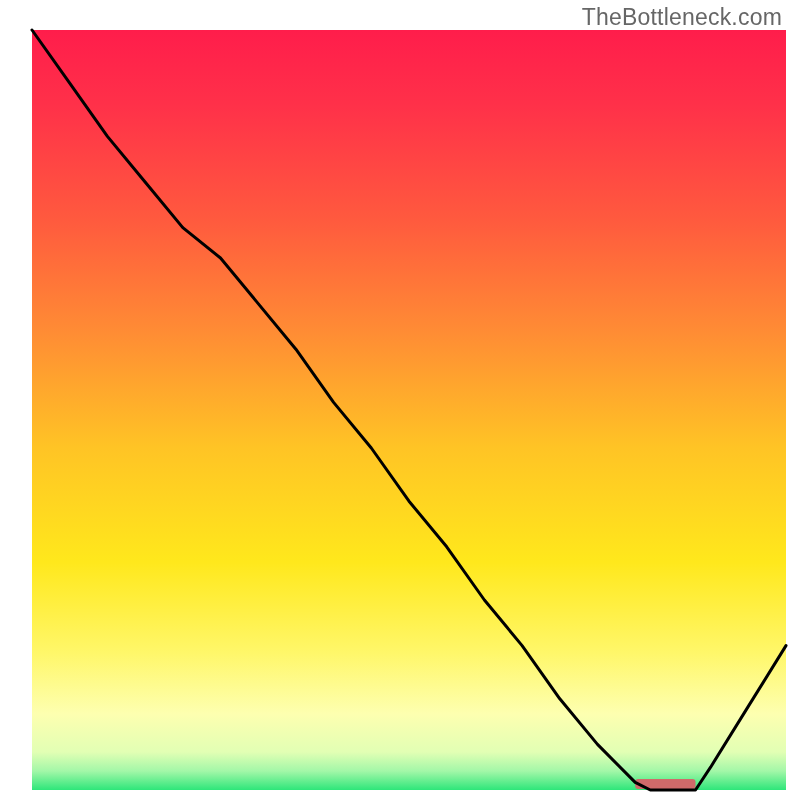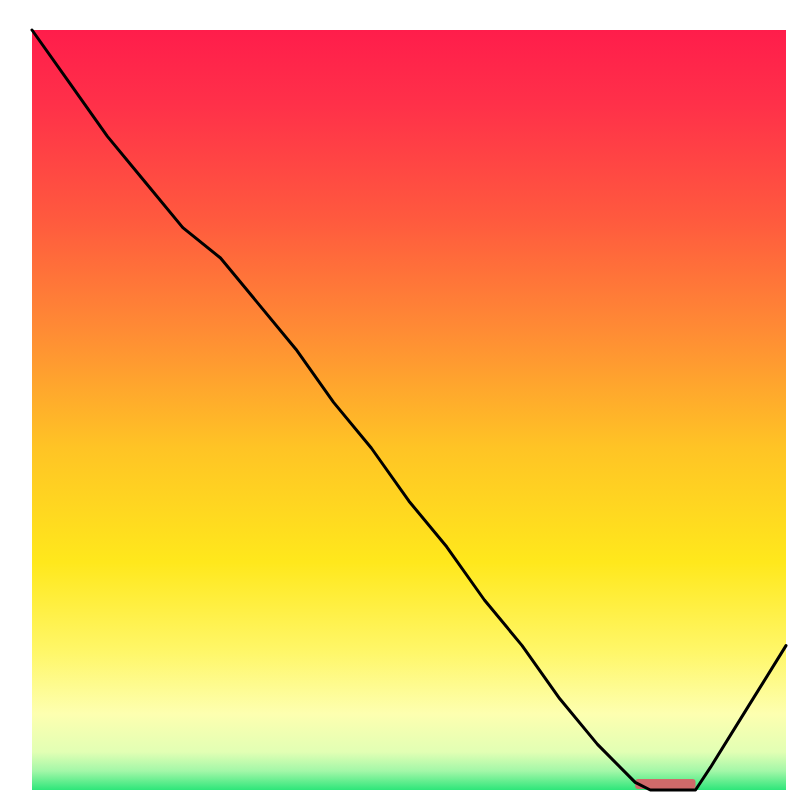--- a/index.html
+++ b/index.html
@@ -31,20 +31,21 @@
     top: 0;
     left: 0;
     width: 800px;
     height: 800px;
   }
 </style>
 </head>
 <body>
 
 <div class="frame">
+  <div class="watermark">TheBottleneck.com</div>
 
   <svg class="chart" viewBox="0 0 800 800">
     <defs>
       <linearGradient id="bg-grad" x1="0" y1="0" x2="0" y2="1">
           <stop offset="0%" stop-color="#ff1d4b"></stop>
           <stop offset="10%" stop-color="#ff3149"></stop>
           <stop offset="25%" stop-color="#ff5a3e"></stop>
           <stop offset="40%" stop-color="#ff8d34"></stop>
           <stop offset="55.00000000000001%" stop-color="#ffc425"></stop>
           <stop offset="70%" stop-color="#ffe81c"></stop>

